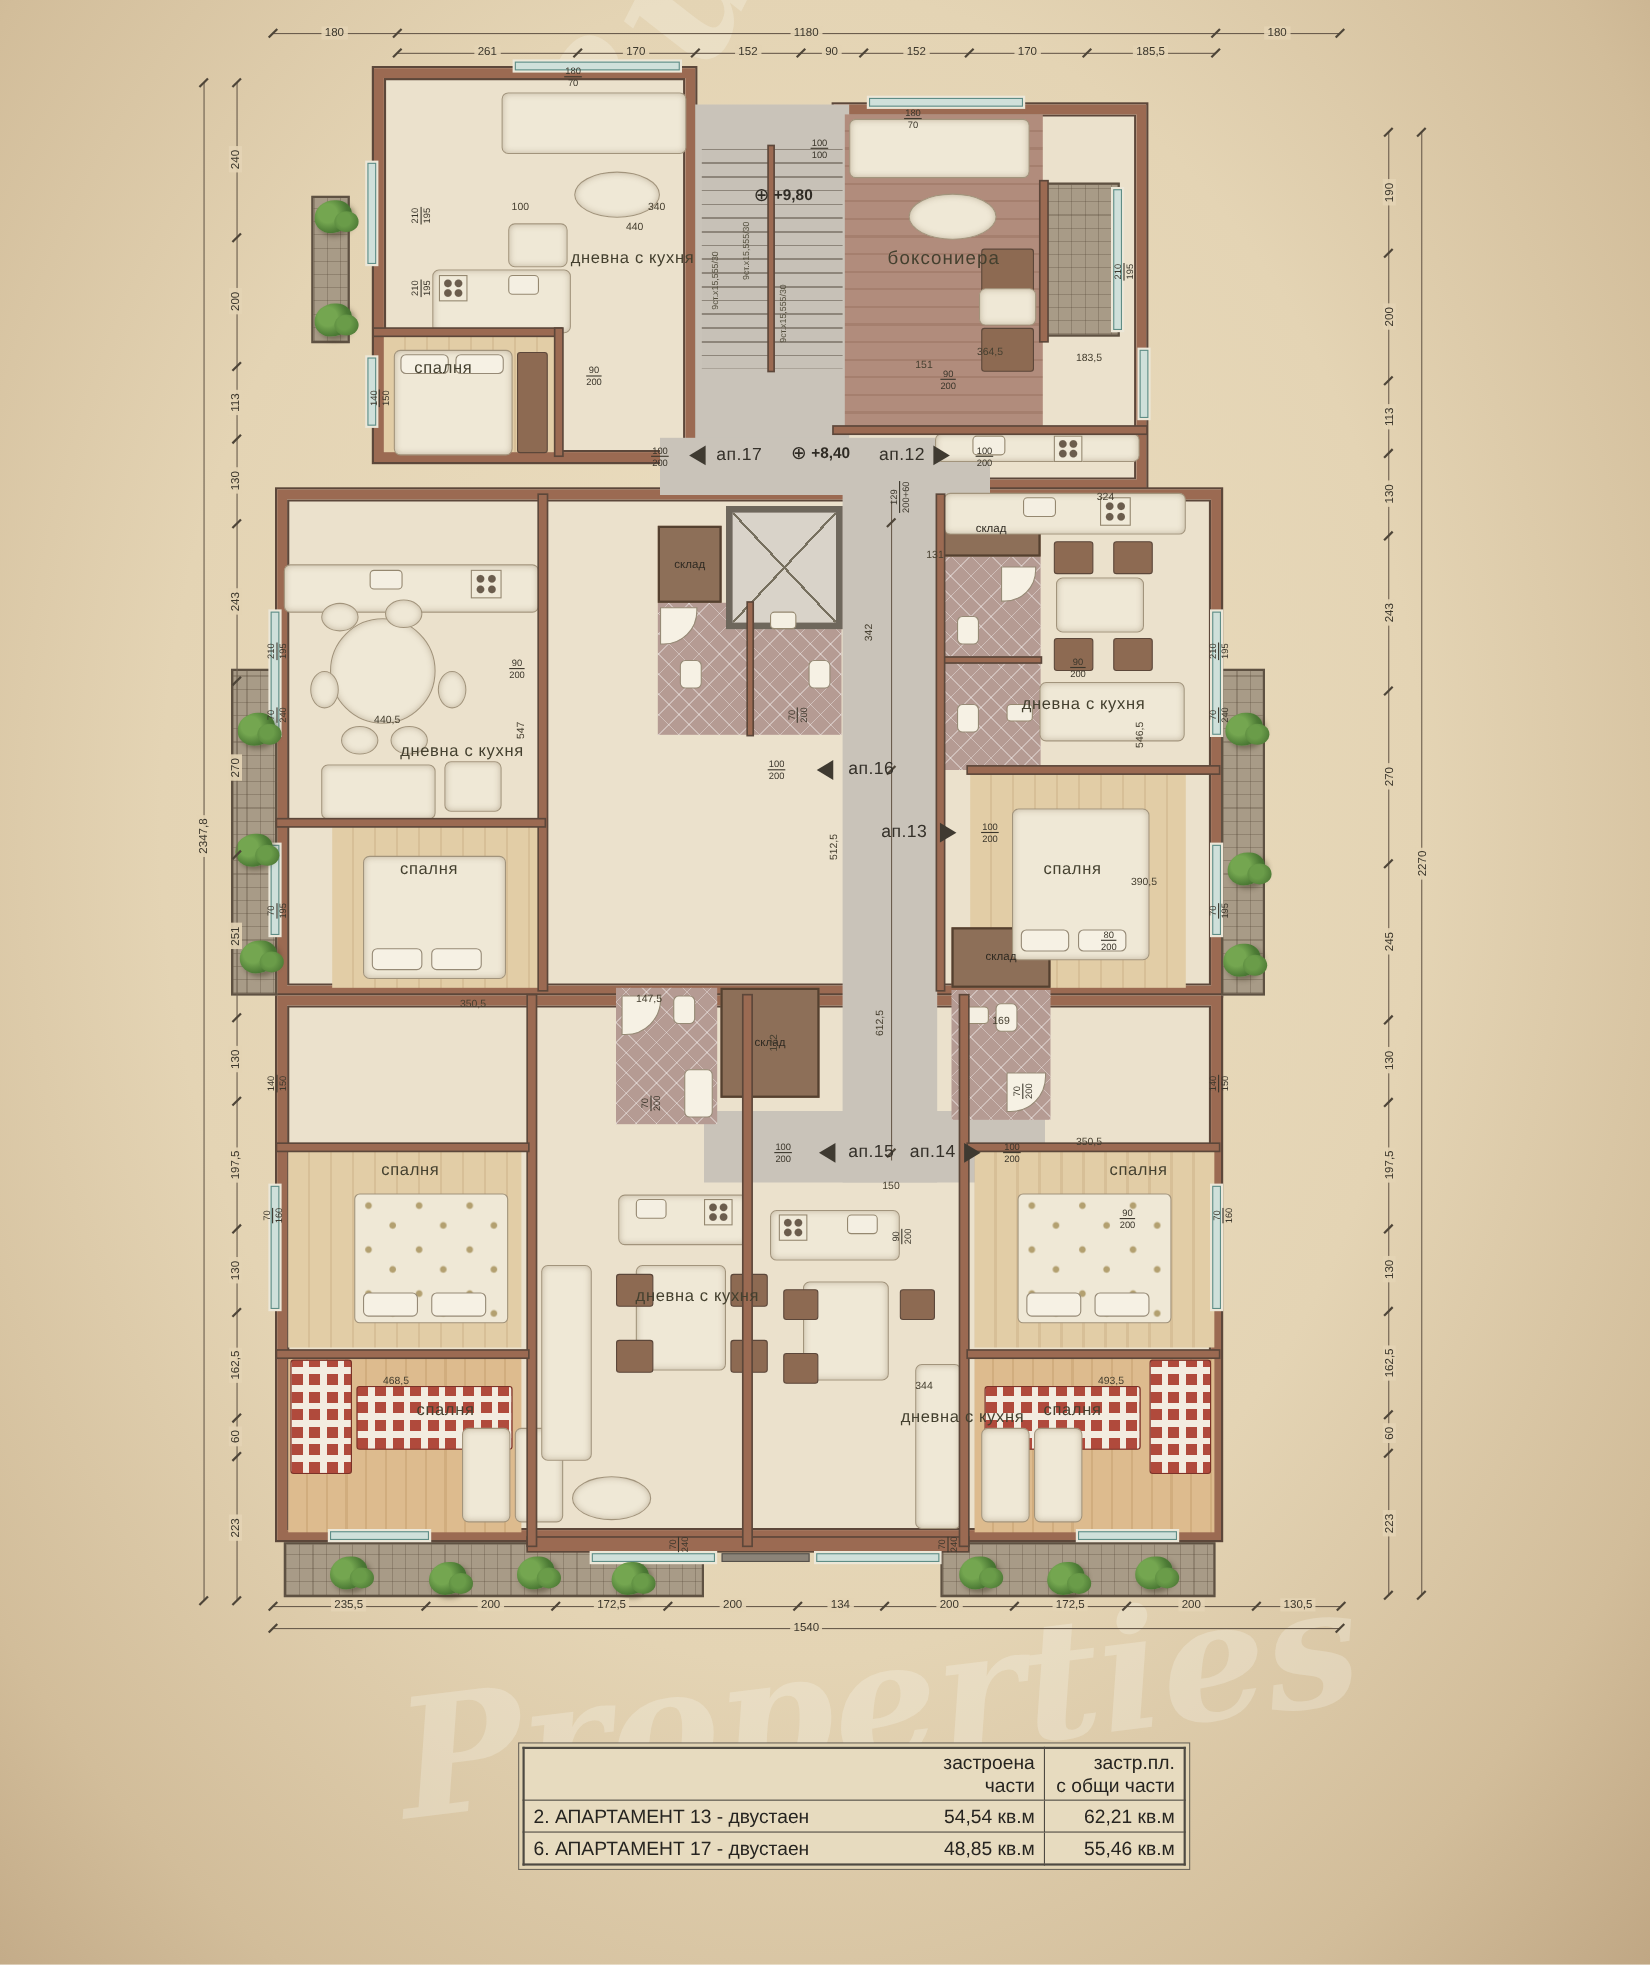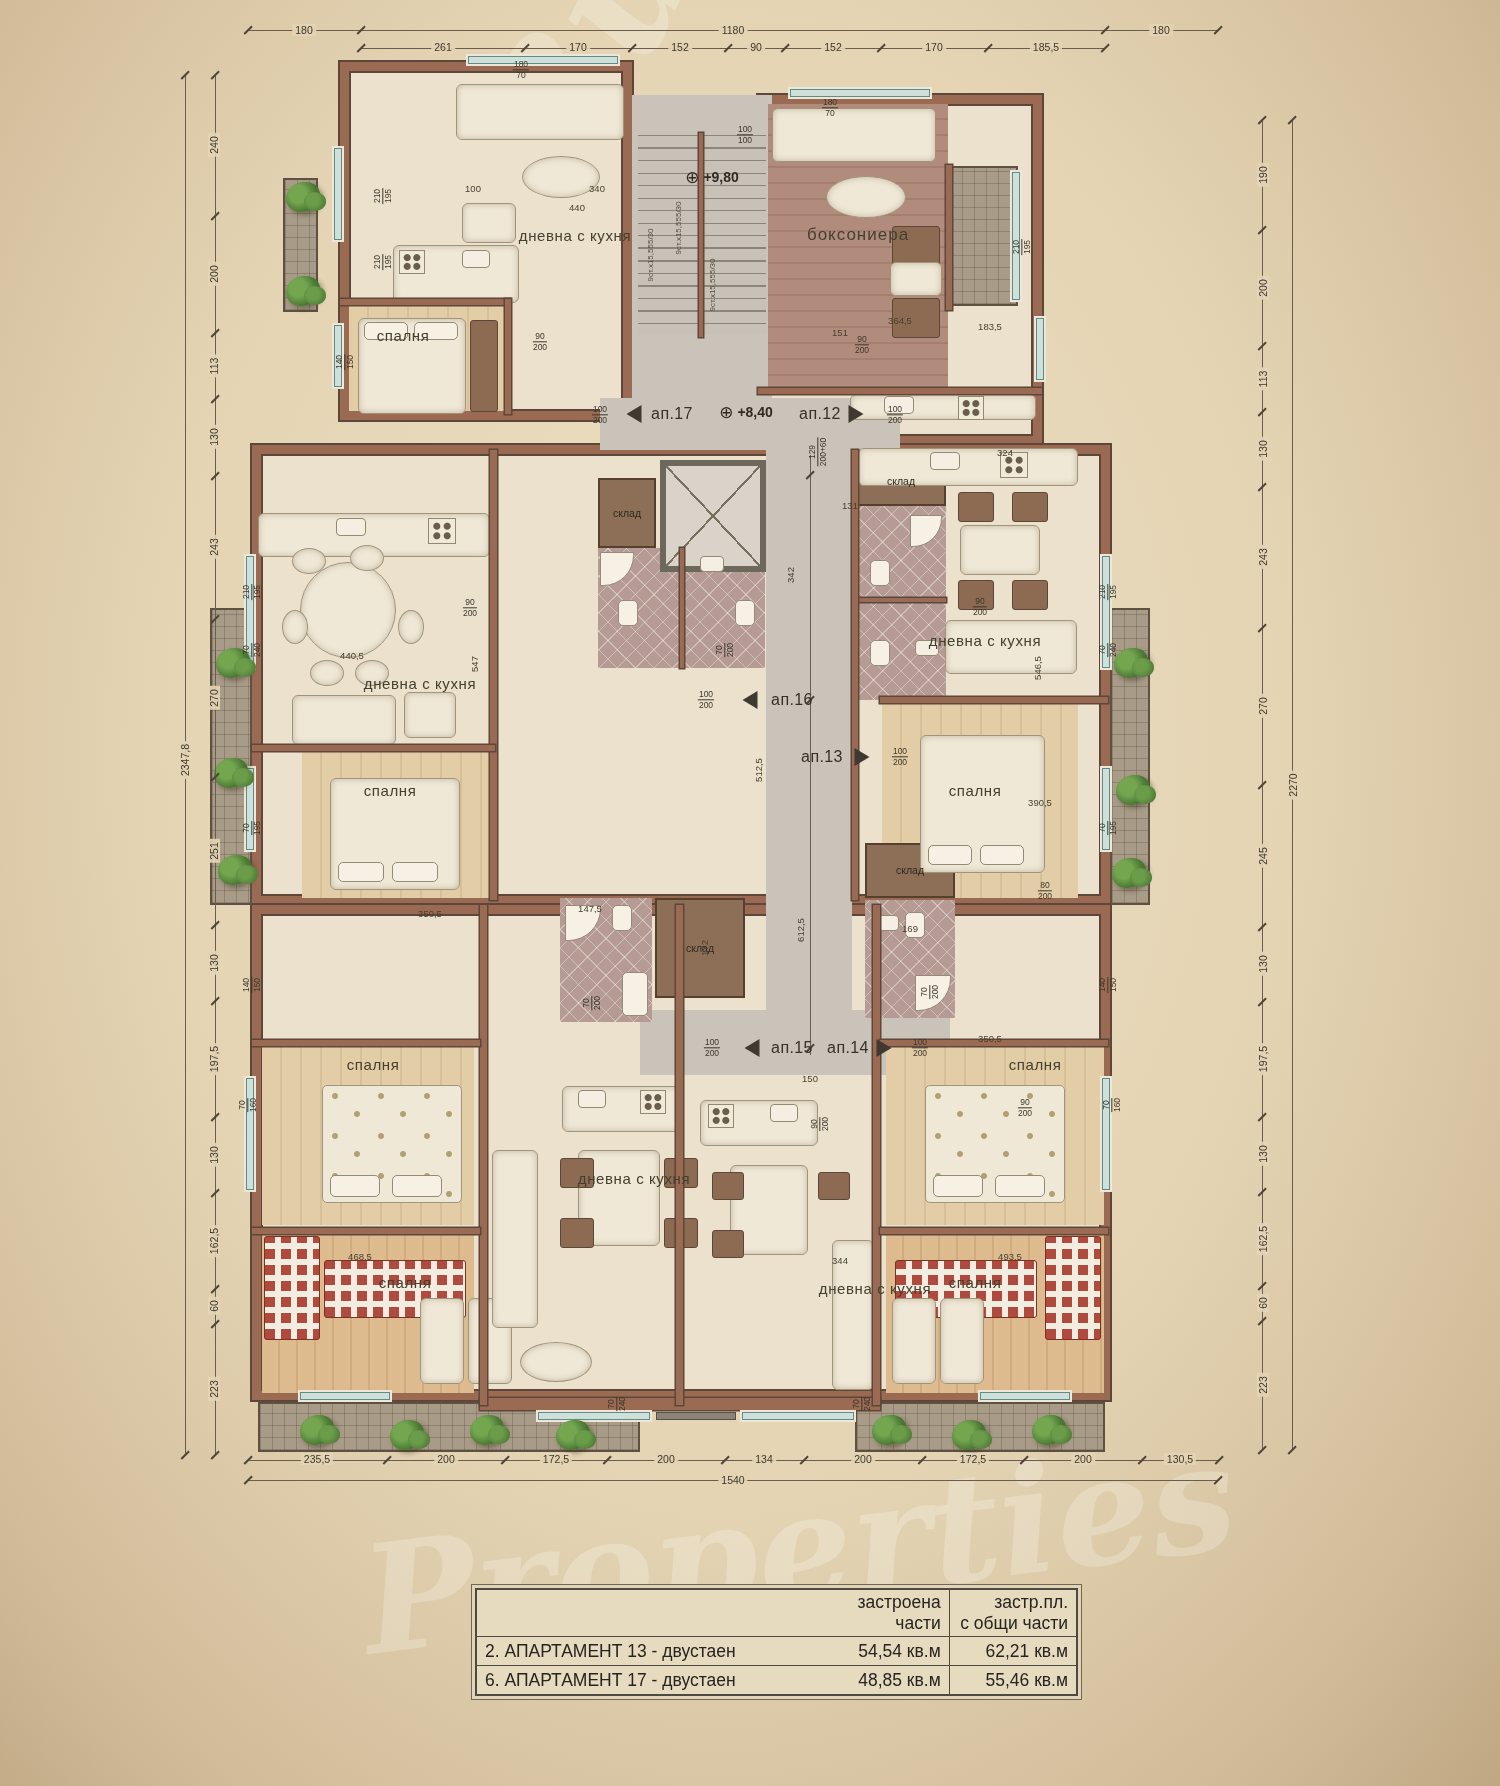--- a/index.html
+++ b/index.html
@@ -325,21 +325,21 @@
       <div class="frac" style="left: 600px; top: 415px; transform: translate(-50%, -50%);"><span class="ft">100</span><span>200</span></div>
       <div class="frac" style="left: 895px; top: 415px; transform: translate(-50%, -50%);"><span class="ft">100</span><span>200</span></div>
       <div class="frac" style="left: 706px; top: 700px; transform: translate(-50%, -50%);"><span class="ft">100</span><span>200</span></div>
       <div class="frac" style="left: 900px; top: 757px; transform: translate(-50%, -50%);"><span class="ft">100</span><span>200</span></div>
       <div class="frac" style="left: 712px; top: 1048px; transform: translate(-50%, -50%);"><span class="ft">100</span><span>200</span></div>
       <div class="frac" style="left: 920px; top: 1048px; transform: translate(-50%, -50%);"><span class="ft">100</span><span>200</span></div>
       <div class="frac" style="left: 820px; top: 1124px; transform: translate(-50%, -50%) rotate(-90deg);"><span class="ft">90</span><span>200</span></div>
       <div class="frac" style="left: 1025px; top: 1108px; transform: translate(-50%, -50%);"><span class="ft">90</span><span>200</span></div>
       <div class="frac" style="left: 617px; top: 1404px; transform: translate(-50%, -50%) rotate(-90deg);"><span class="ft">70</span><span>240</span></div>
       <div class="frac" style="left: 862px; top: 1404px; transform: translate(-50%, -50%) rotate(-90deg);"><span class="ft">70</span><span>240</span></div>
-      <div class="frac" style="left: 1045px; top: 855px; transform: translate(-50%, -50%); margin-top: 36px;"><span class="ft">80</span><span>200</span></div>
+      <div class="frac" style="left: 1008px; top: 855px; transform: translate(-50%, -50%);"><span class="ft">80</span><span>200</span></div>
       <div class="frac" style="left: 818px; top: 452px; transform: translate(-50%, -50%) rotate(-90deg);"><span class="ft">129</span><span>200+60</span></div>
       <div class="ann idim" style="left: 473px; top: 188px; transform: translate(-50%, -50%);">100</div>
       <div class="ann idim" style="left: 597px; top: 188px; transform: translate(-50%, -50%);">340</div>
       <div class="ann idim" style="left: 577px; top: 207px; transform: translate(-50%, -50%);">440</div>
       <div class="ann idim" style="left: 900px; top: 320px; transform: translate(-50%, -50%);">364,5</div>
       <div class="ann idim" style="left: 990px; top: 326px; transform: translate(-50%, -50%);">183,5</div>
       <div class="ann idim" style="left: 840px; top: 332px; transform: translate(-50%, -50%);">151</div>
       <div class="ann idim" style="left: 1005px; top: 452px; transform: translate(-50%, -50%);">324</div>
       <div class="ann idim" style="left: 352px; top: 655px; transform: translate(-50%, -50%);">440,5</div>
       <div class="ann idim" style="left: 1040px; top: 802px; transform: translate(-50%, -50%);">390,5</div>

